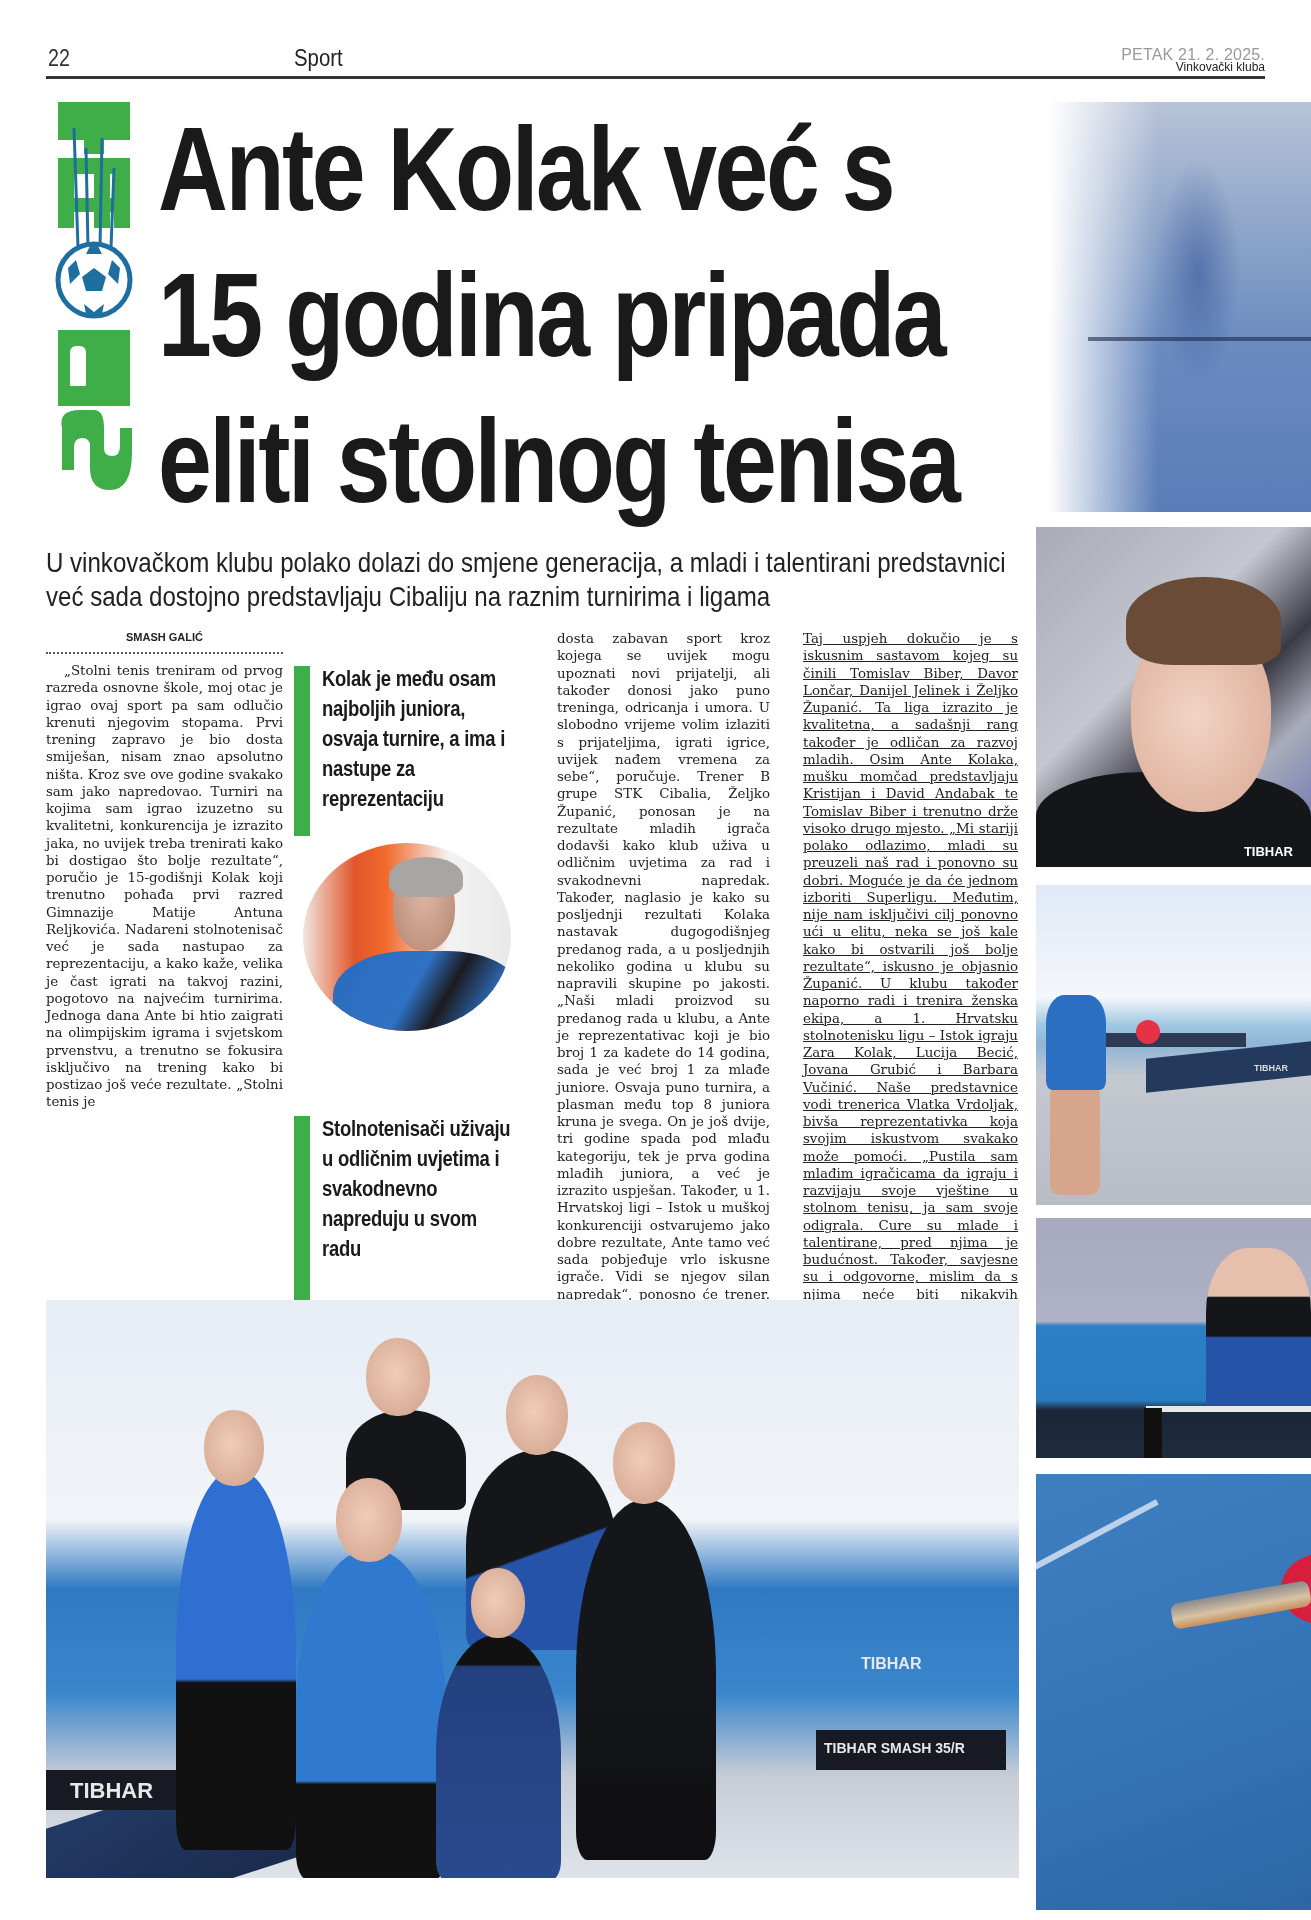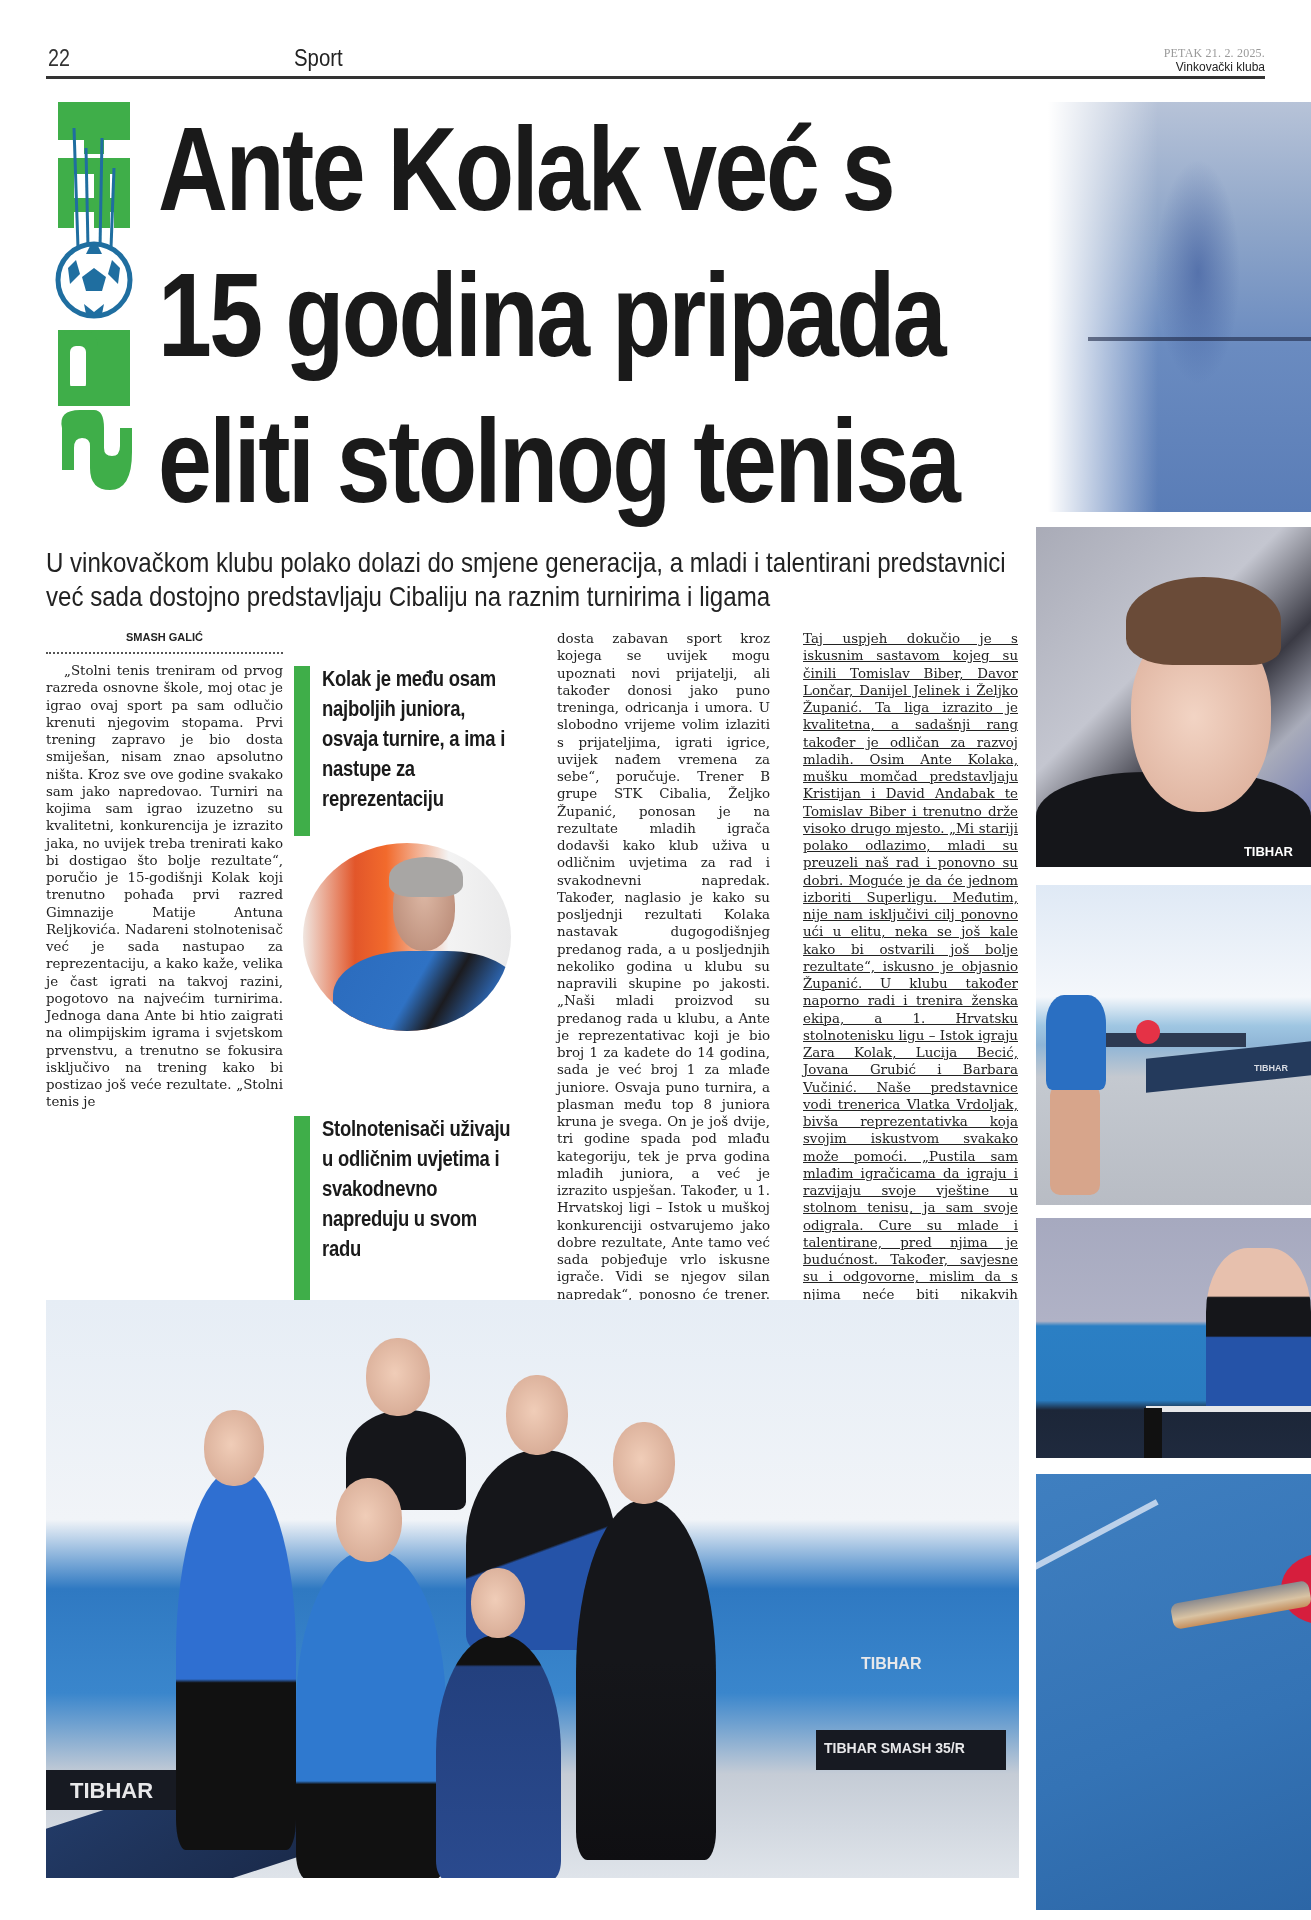--- a/index.html
+++ b/index.html
@@ -3,21 +3,21 @@
 <meta charset="utf-8">
 <style>
   * { box-sizing: border-box; margin: 0; padding: 0; }
   html, body { width: 1311px; height: 1920px; background: #ffffff; overflow: hidden; }
   body { position: relative; font-family: "DejaVu Serif", serif; color: #222; }
 
   
   .page-header { position: absolute; left: 46px; top: 40px; width: 1219px; height: 40px; }
   .page-number { position: absolute; left: 2px; top: 4px; font-family: "Liberation Sans", sans-serif; font-size: 24px; color: #333; transform: scaleX(0.82); transform-origin: left; }
   .section-name { position: absolute; left: 248px; top: 4px; font-family: "Liberation Sans", sans-serif; font-size: 24px; color: #222; transform: scaleX(0.85); transform-origin: left; }
-  .page-date { position: absolute; right: 0; top: 6px; font-family: Liberation Serif, serif; font-size: 12px; color: #999; letter-spacing: 0.2px; }
+  .page-date { position: absolute; right: 0; top: 6px; font-family: Liberation Sans, sans-serif; font-size: 16px; color: #999; letter-spacing: 0.2px; }
   .paper-name { position: absolute; right: 0; top: 20px; font-family: "Liberation Sans", sans-serif; font-size: 12px; color: #222; }
   .header-rule { position: absolute; left: 46px; top: 76px; width: 1219px; height: 3px; background: #333; }
 
   
   .sport-logo { position: absolute; left: 54px; top: 98px; width: 82px; height: 410px; }
 
   
   .hero-photo { position: absolute; left: 1048px; top: 102px; width: 263px; height: 410px;
     background:
       radial-gradient(ellipse 60px 160px at 150px 170px, rgba(50,80,150,0.55), transparent 70%),

